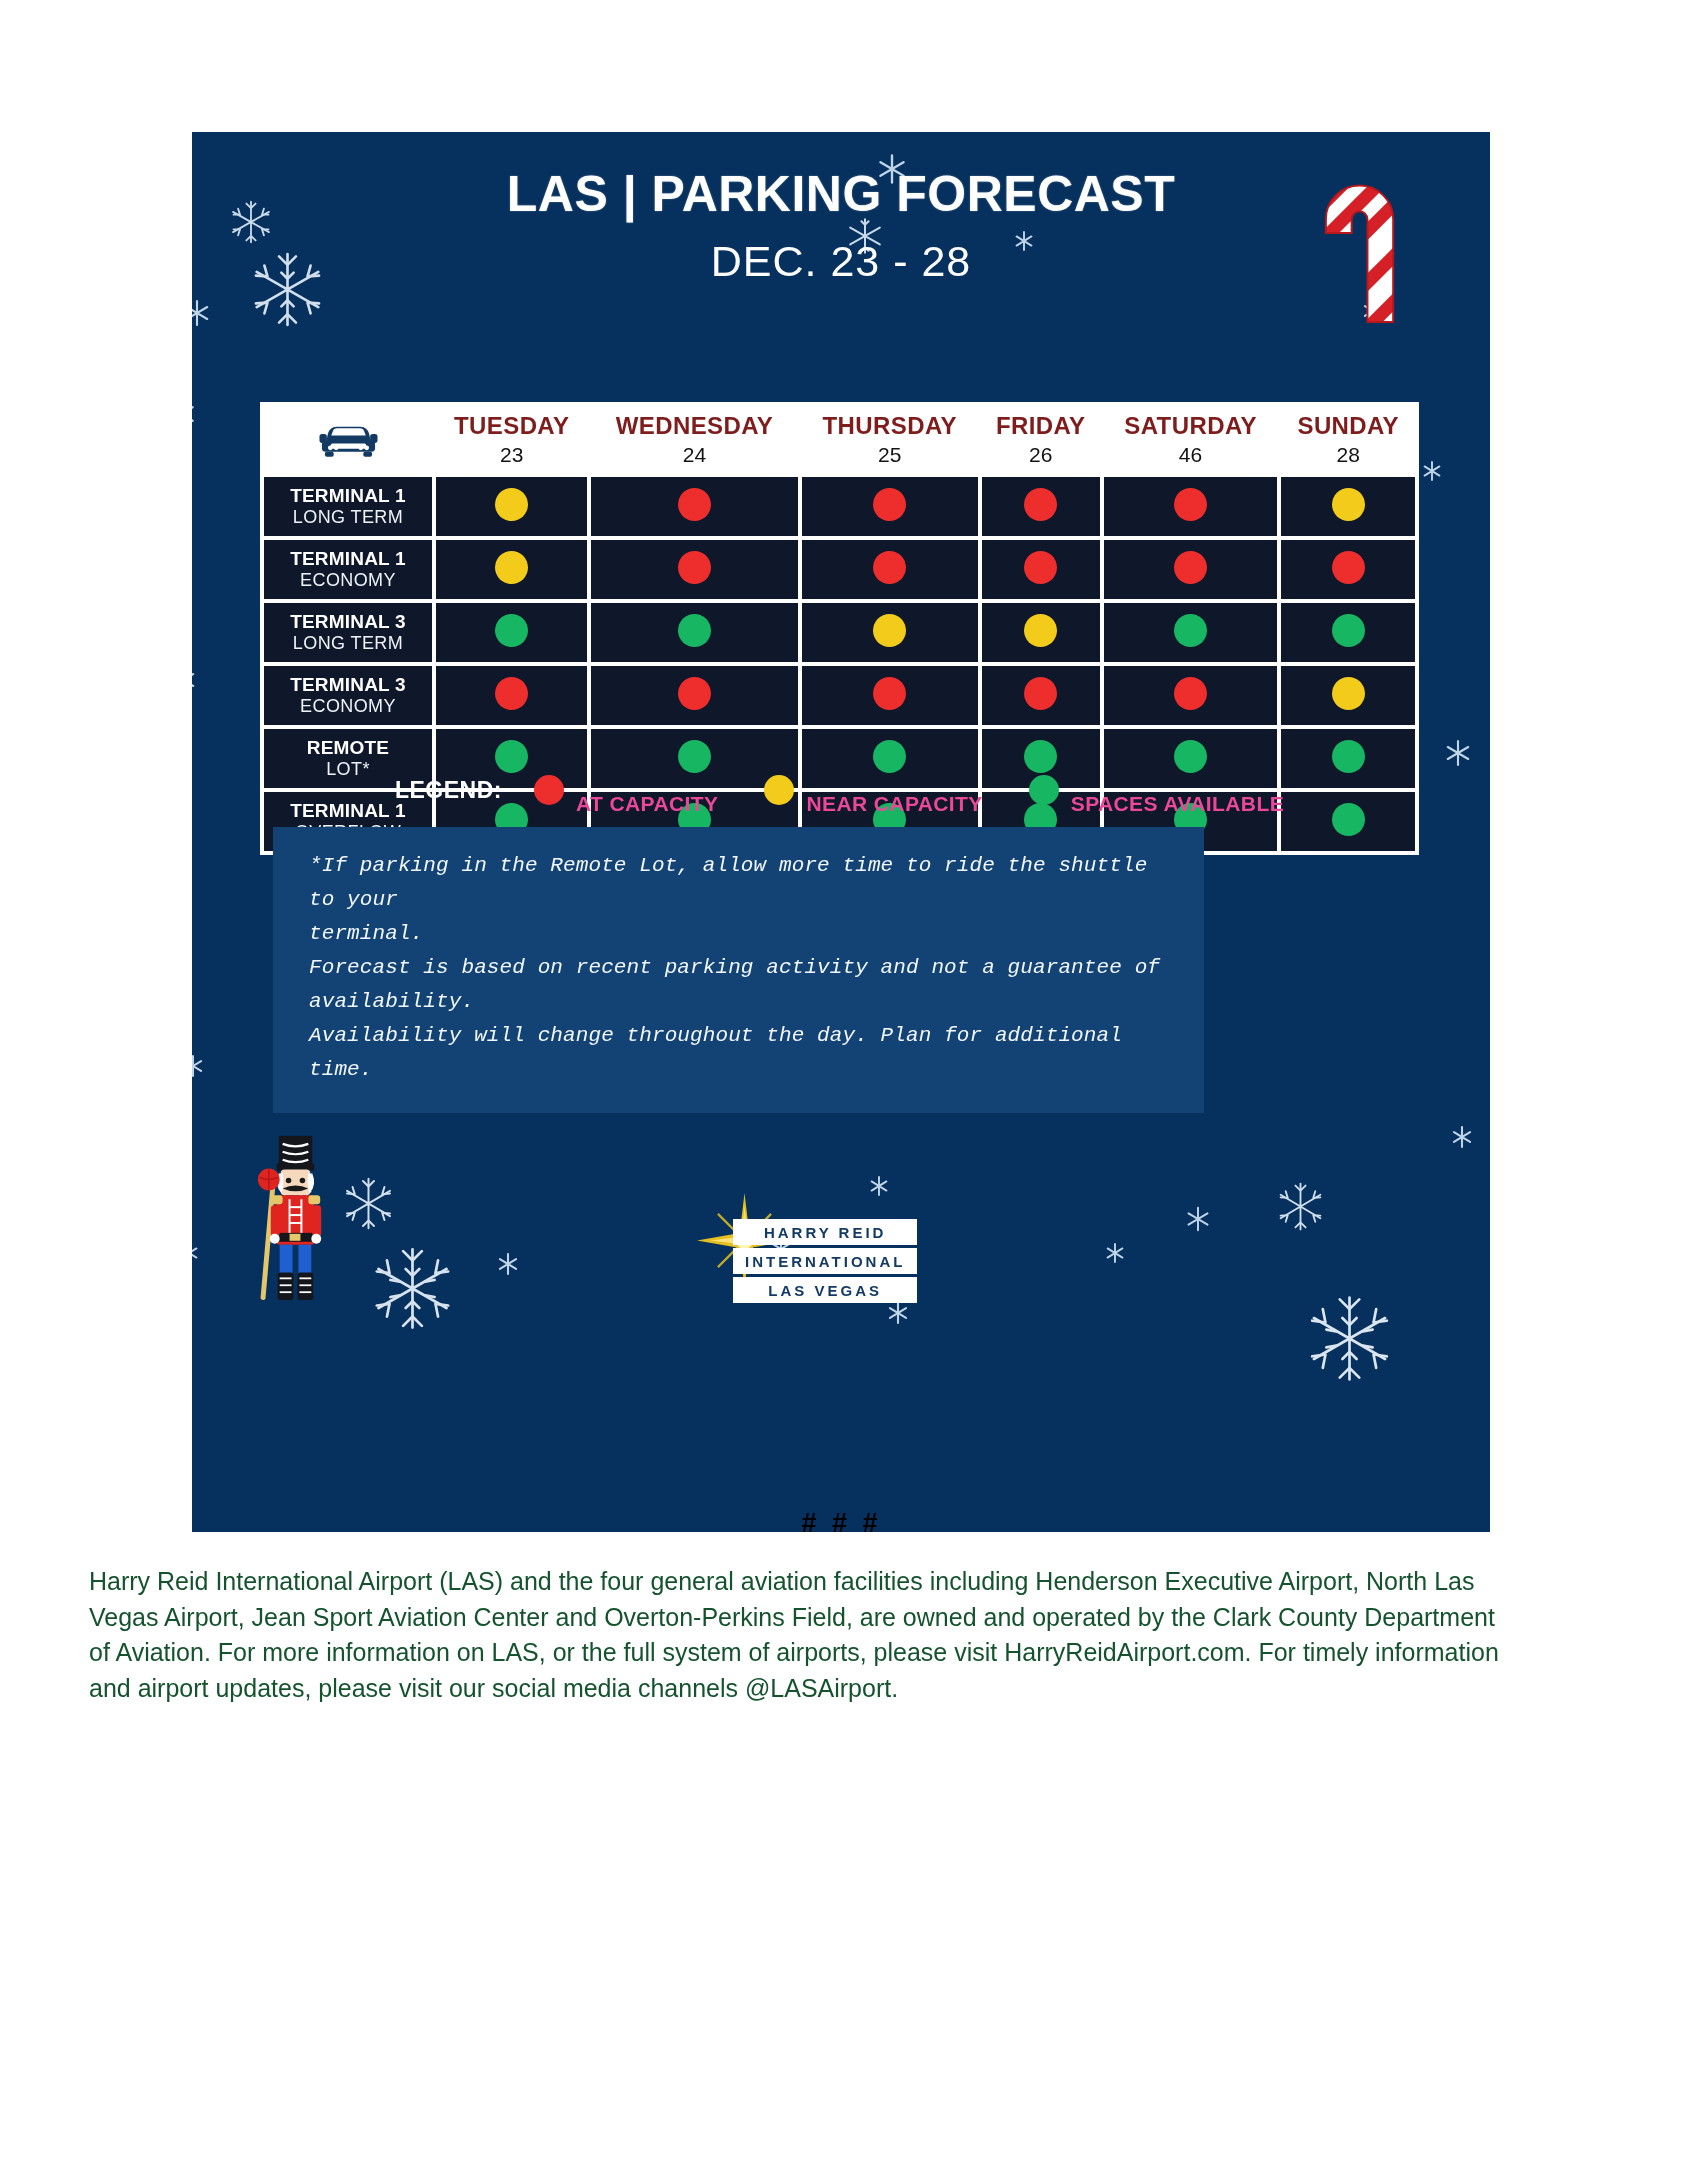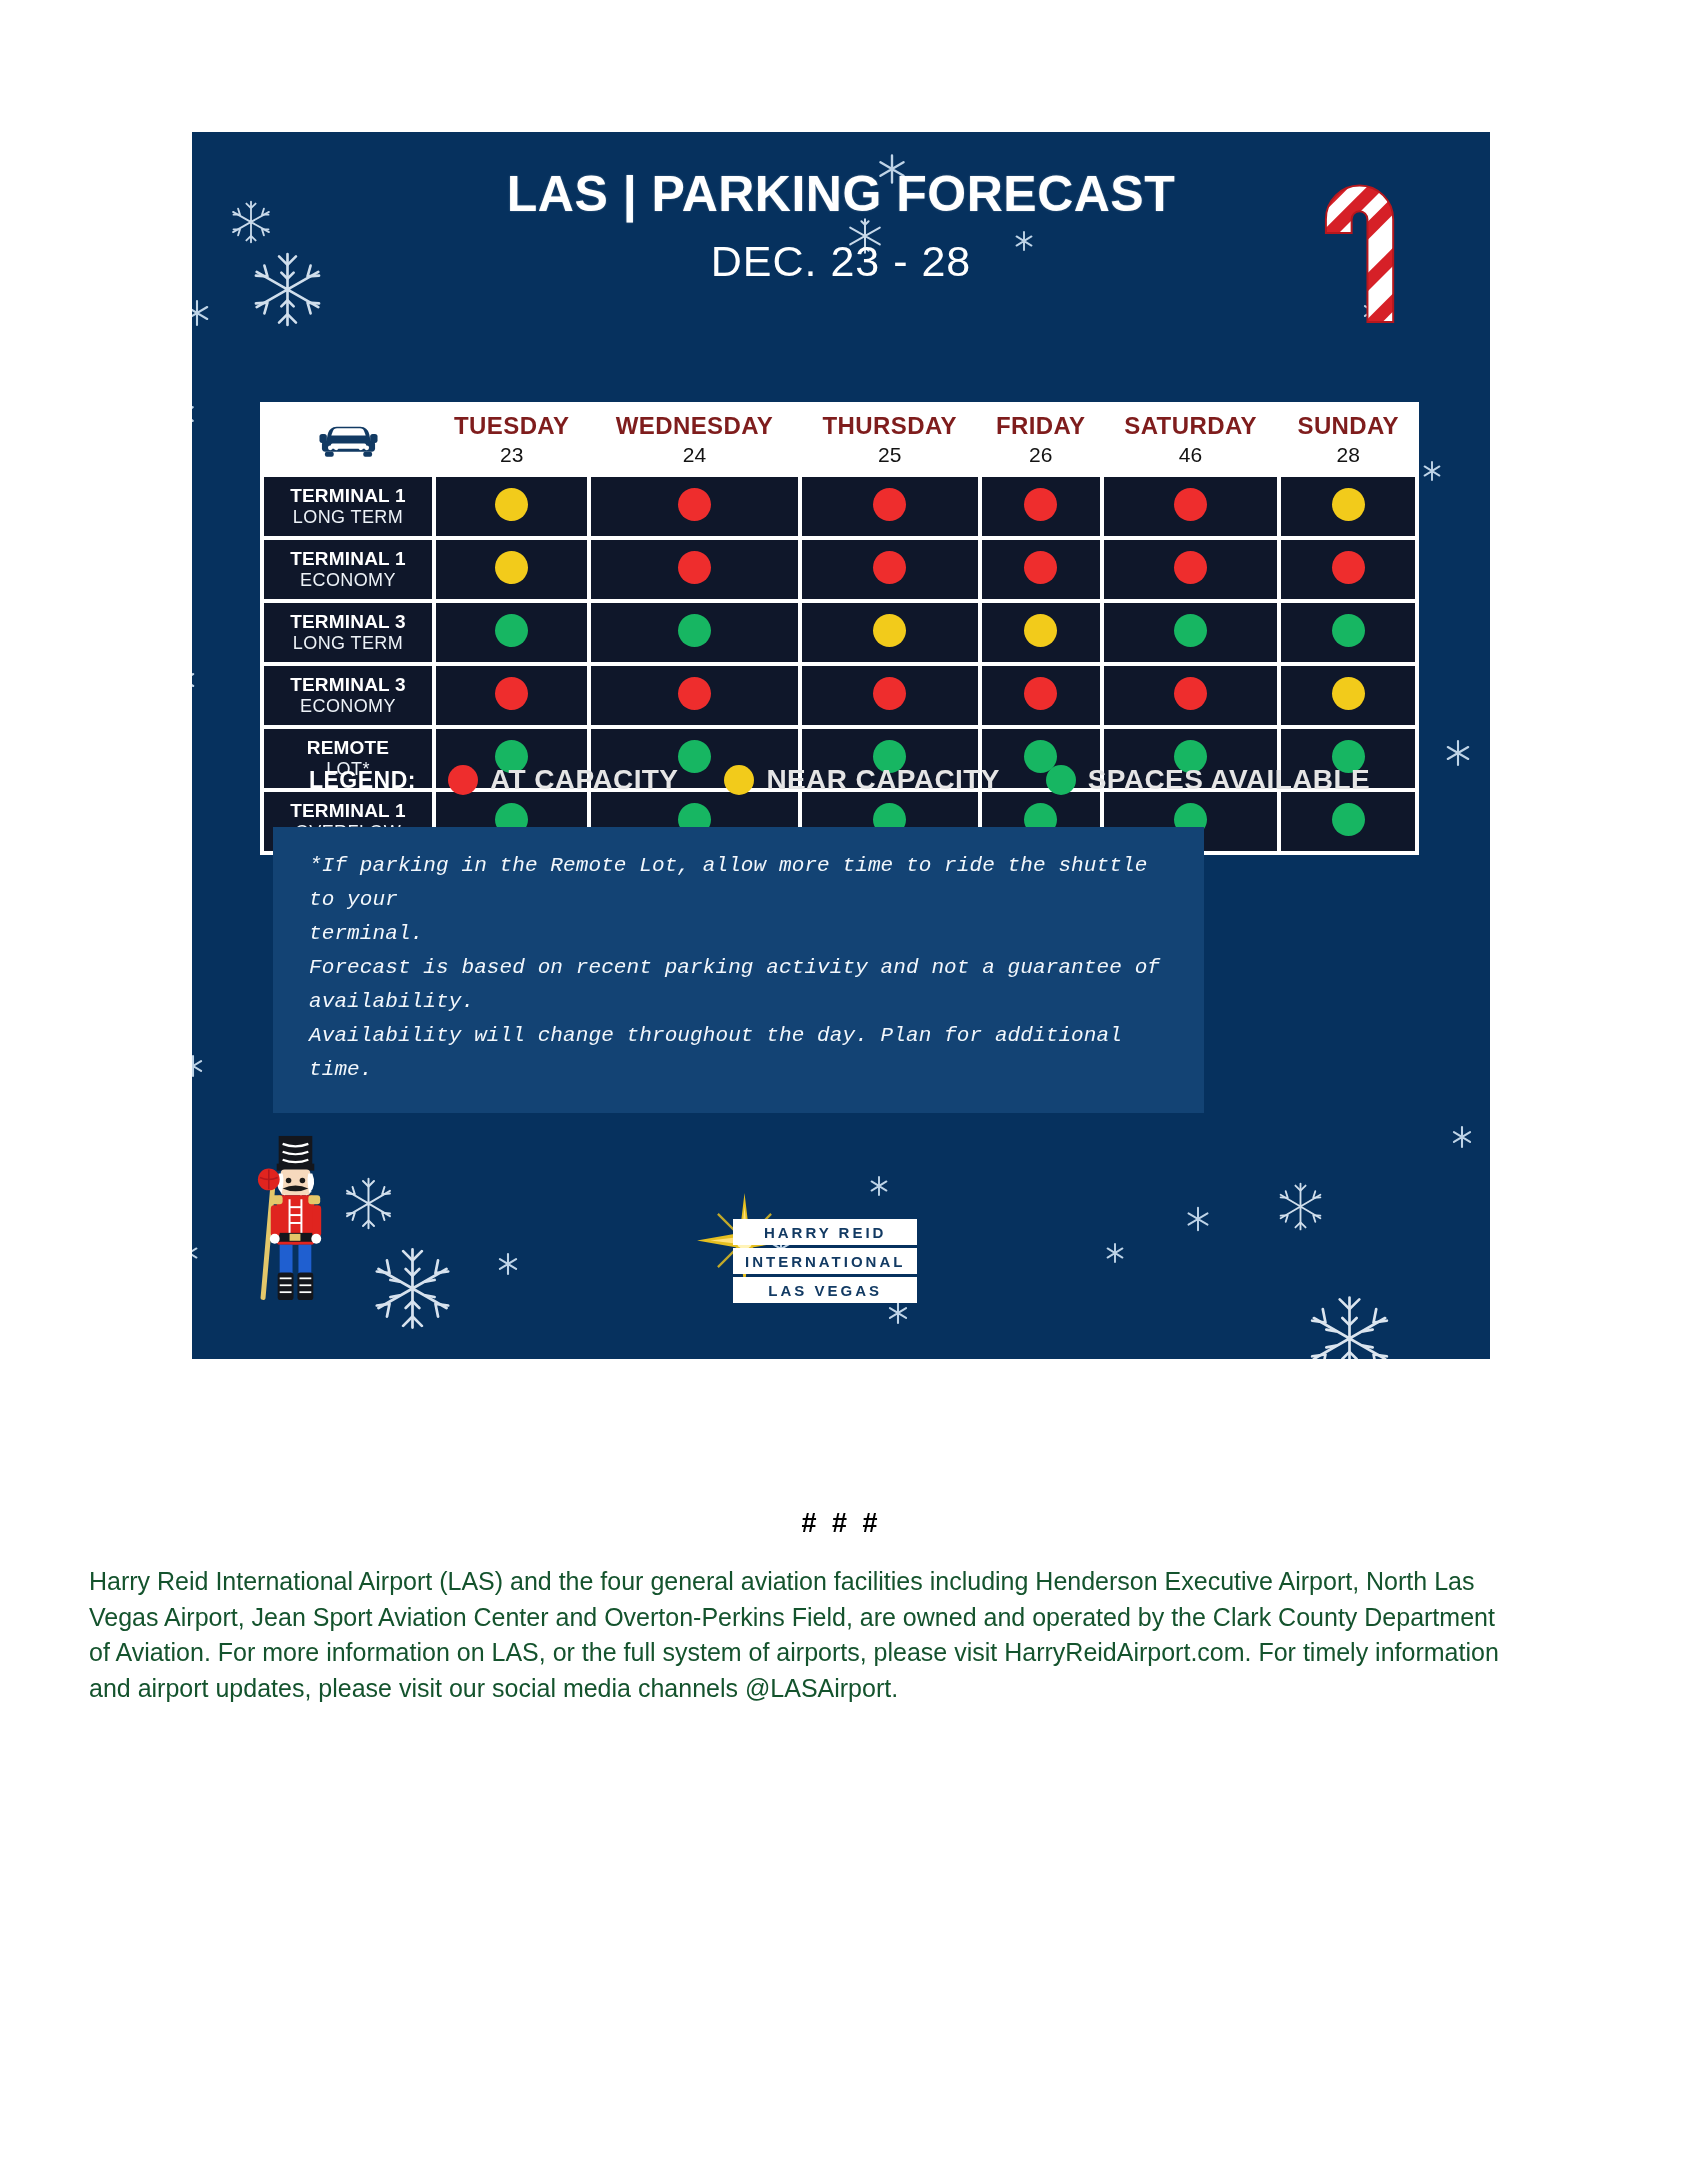--- a/index.html
+++ b/index.html
@@ -8,21 +8,21 @@
     background:#ffffff;
     font-family:"Liberation Sans", sans-serif;
     overflow:hidden;
     position:relative;
   }
 
   
   #poster{
     position:absolute;
     left:192px; top:132px;
-    width:1298px; height:1227px;
+    width:1298px; height:1400px;
     background:#06315e;
     overflow:hidden;
   }
 
   .snow{
     position:absolute;
     pointer-events:none;
     opacity:.92;
   }
   .snow svg{display:block;}
@@ -144,25 +144,26 @@
     align-items:center;
     gap:12px;
     margin-right:20px;
   }
   .legend-item:last-child{margin-right:0;}
   .legend-dot{
     width:30px;height:30px;border-radius:50%;
     flex:0 0 auto;
   }
   .legend-text{
-    font-size:28px;
+    font-size:21px;
     font-weight:bold;
-    color:#e5e5e5;
+    color:#ec4899;
     letter-spacing:0.4px;
     white-space:nowrap;
+    margin-top:28px;
   }
 
   
   #disclaimer{
     position:absolute;
     left:81px; top:695px;
     width:931px;
     padding:22px 28px 26px 36px;
     background:#134374;
     z-index:4;

